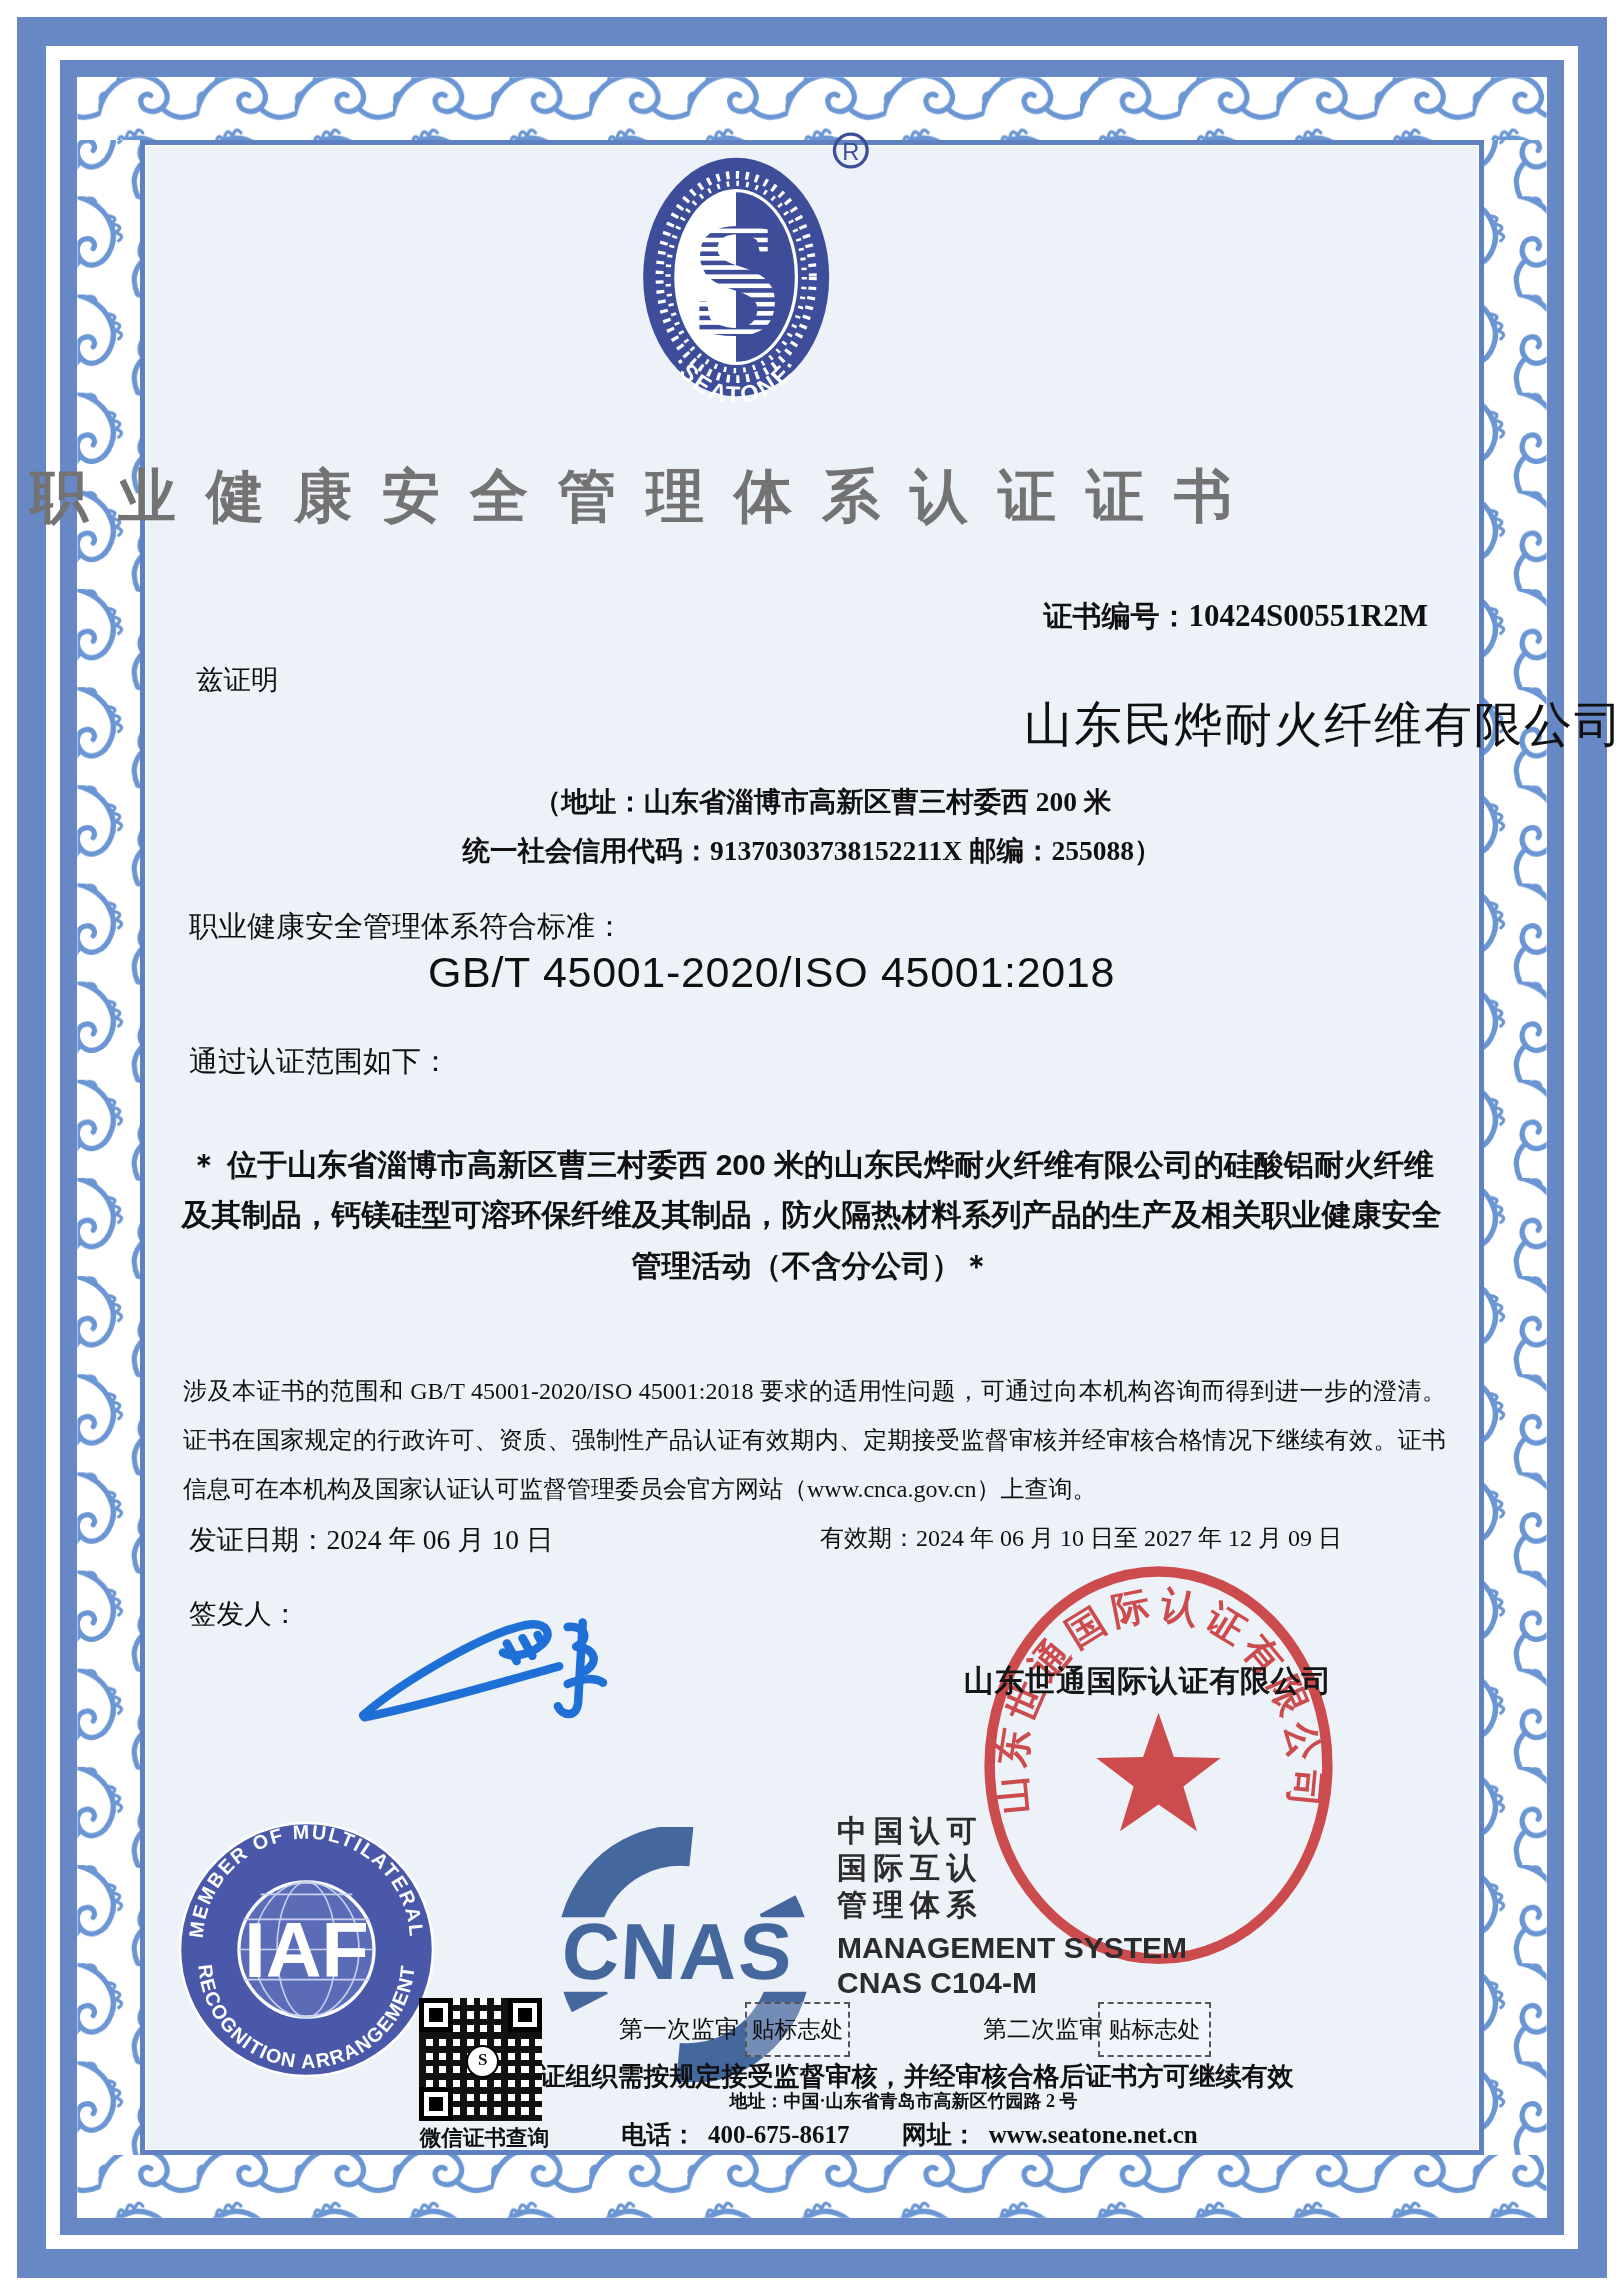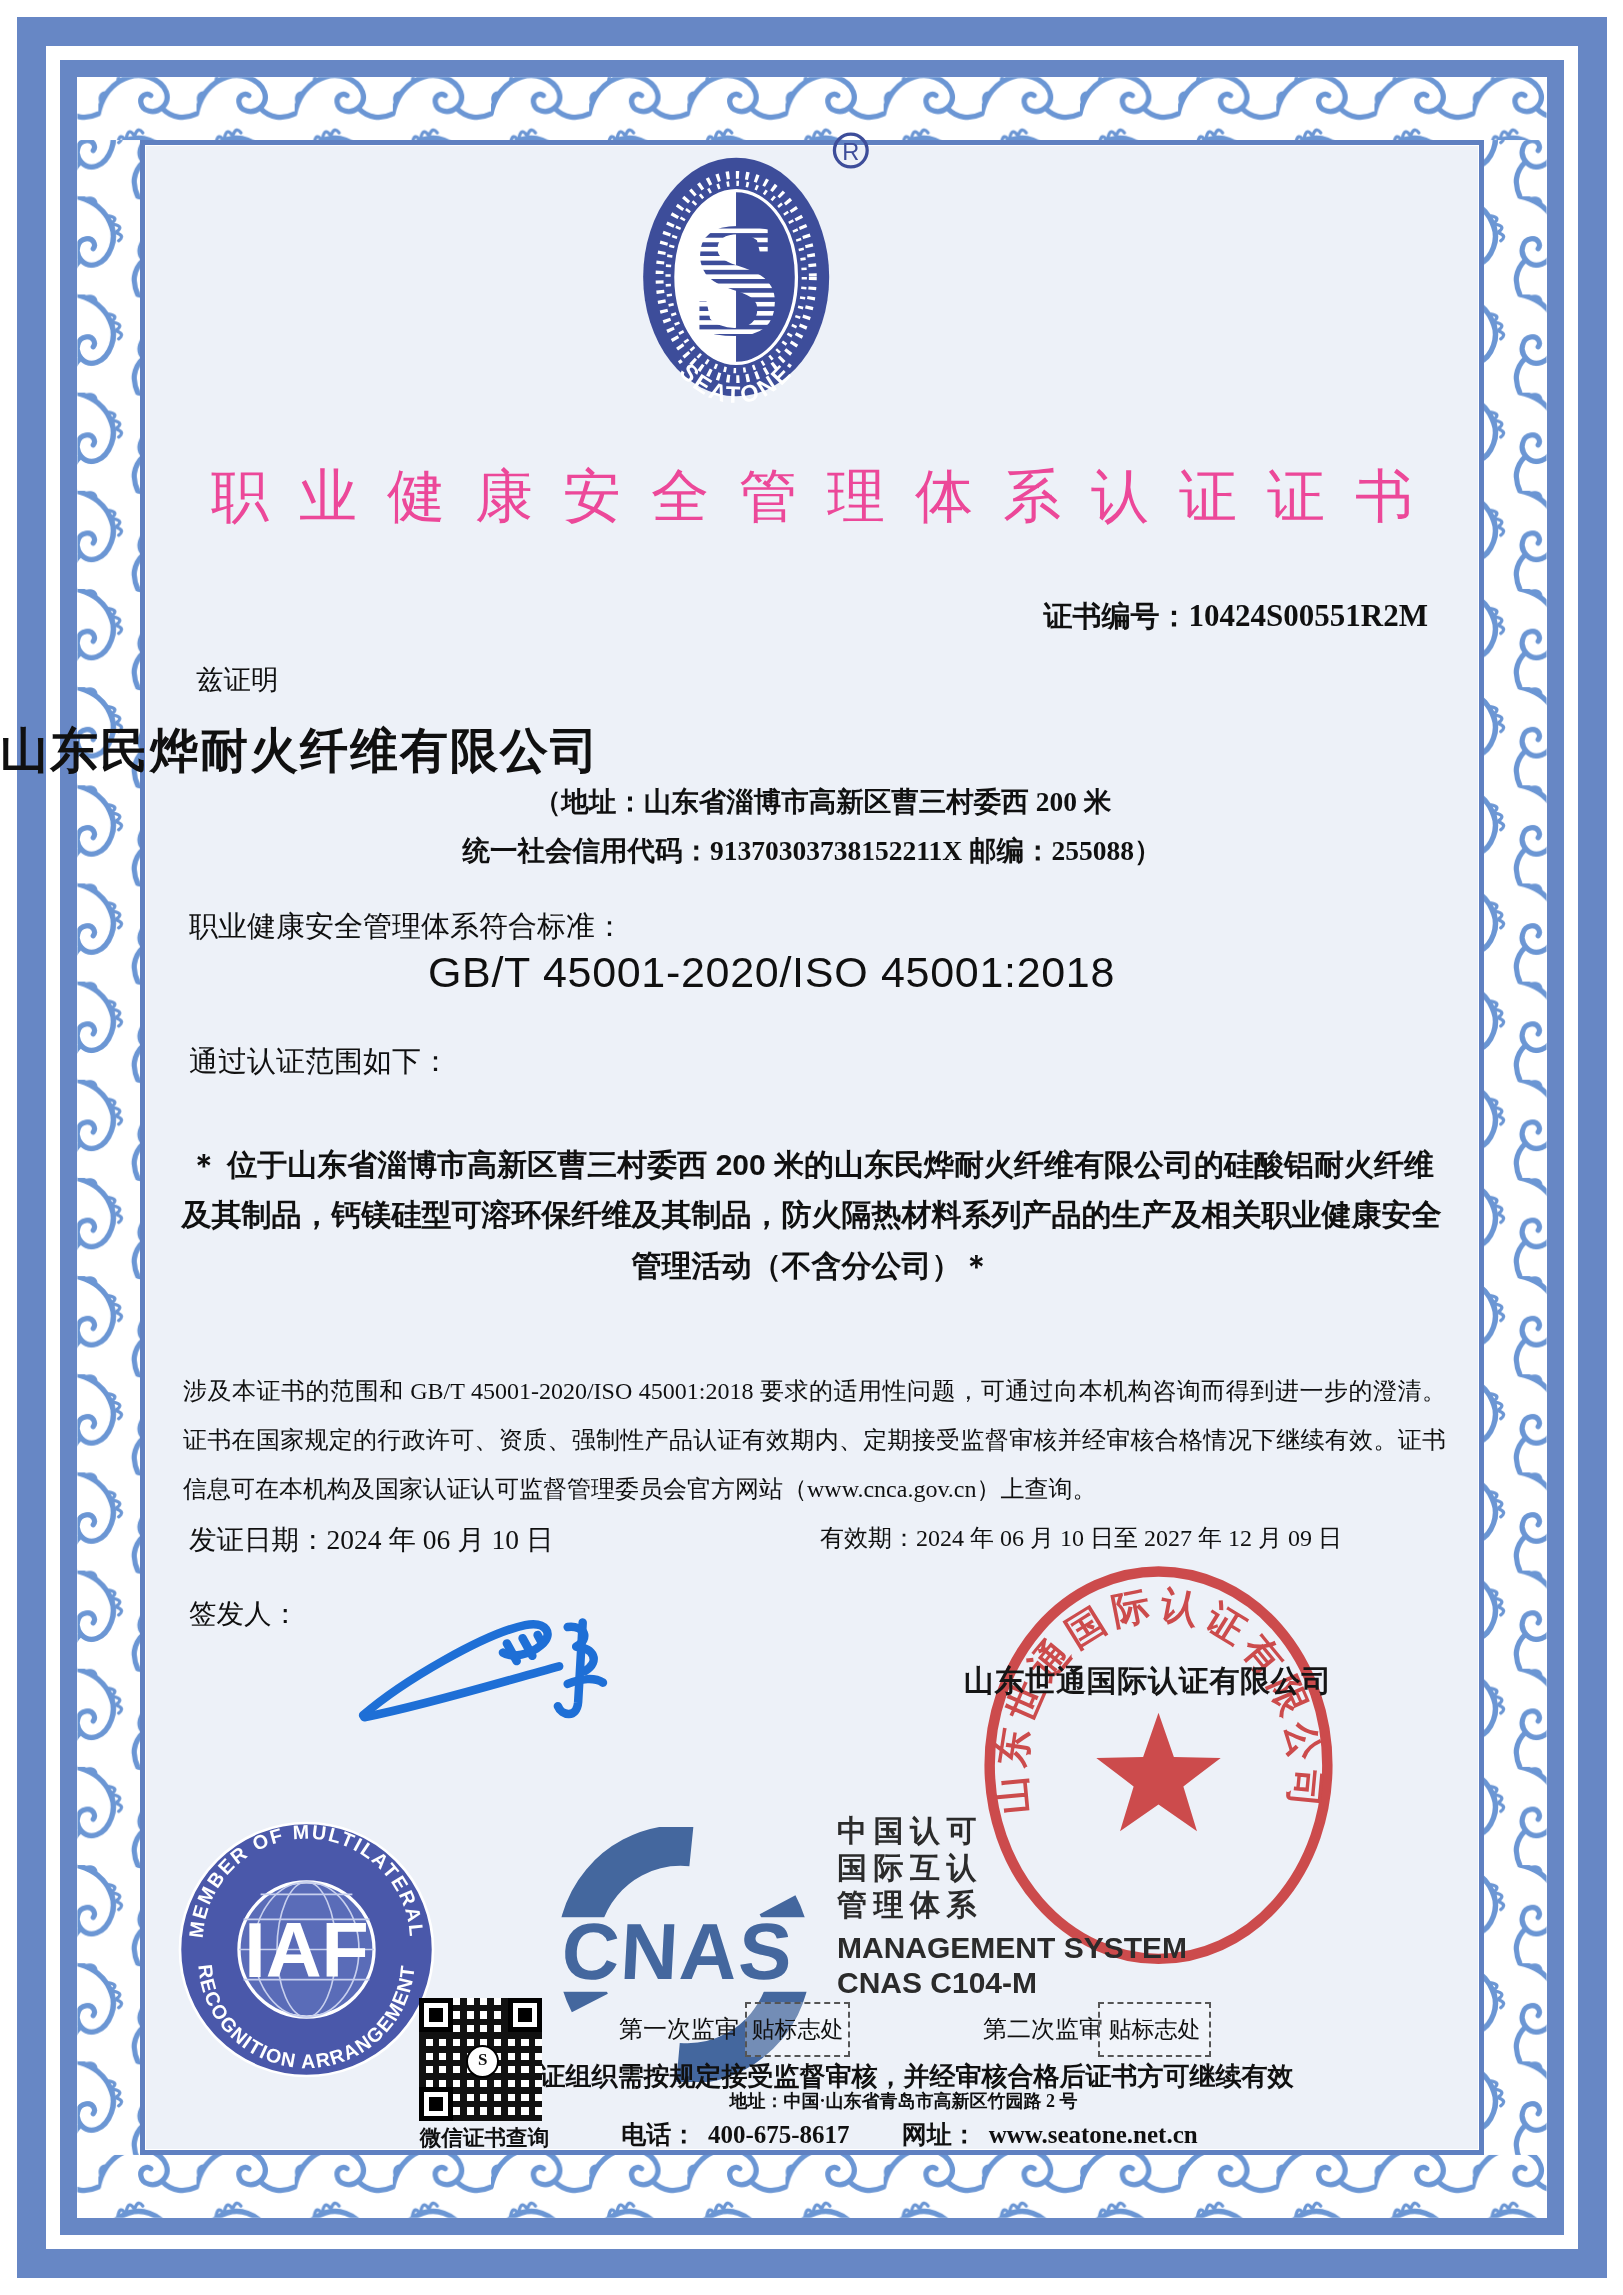--- a/index.html
+++ b/index.html
@@ -7,26 +7,26 @@
         font-family:"Liberation Serif","DejaVu Serif",serif;color:#101010;}
   
   .band-outer{position:absolute;inset:17px;border:29px solid #6787c5;}
   .band-mid{position:absolute;inset:60px;border:17px solid #6787c5;}
   .ornament-zone{position:absolute;inset:77px;background:#ffffff;}
   .band-inner{position:absolute;inset:140px;border:5.9px solid #5f80c1;}
   .content{position:absolute;inset:146px;background:#edf1f8;}
   .wm{position:absolute;border-radius:50%;background:radial-gradient(closest-side,rgba(255,255,255,.85),rgba(255,255,255,0));}
   .svg-abs{position:absolute;}
   
-  .title{position:absolute;left:0;right:0;top:458px;text-align:center;font-size:58px;font-weight:normal;
-         letter-spacing:30px;text-indent:30px;color:#ec4899;}
+  .title{position:absolute;left:0;right:0;top:458px;font-size:58px;font-weight:bold;
+         letter-spacing:30px;text-indent:30px;color:#737373;}
   .cert-no{position:absolute;top:597px;right:196px;font-size:29px;font-weight:bold;}
   .cert-no b{font-family:"Liberation Serif","DejaVu Serif",serif;font-size:31px;}
   .certify{position:absolute;left:196px;top:662px;font-size:27.5px;}
-  .company{position:absolute;left:0;right:0;top:719px;text-align:left;font-size:48px;font-weight:bold;letter-spacing:2px;}
+  .company{position:absolute;left:0;right:0;top:693px;text-align:right;font-size:48px;font-weight:normal;letter-spacing:2px;}
   .addr{position:absolute;left:0;right:0;top:784px;text-align:center;font-size:27.5px;font-weight:bold;padding-left:21px;}
   .credit{position:absolute;left:0;right:0;top:833px;text-align:center;font-size:27.5px;font-weight:bold;}
   .std-label{position:absolute;left:189px;top:907px;font-size:29px;font-family:"Liberation Sans","DejaVu Sans",sans-serif;}
   .standard{position:absolute;left:0;right:98px;top:948px;text-align:center;font-size:43px;font-weight:500;
             font-family:"Liberation Sans","DejaVu Sans",sans-serif;letter-spacing:0.7px;margin-left:17px;}
   .scope-label{position:absolute;left:189px;top:1042px;font-size:29px;font-family:"Liberation Sans","DejaVu Sans",sans-serif;}
   .scope{position:absolute;left:180px;top:1140px;width:1263px;text-align:center;font-size:30px;font-weight:bold;
          font-family:"Liberation Sans","DejaVu Sans",sans-serif;line-height:1.68;}
   .legal{position:absolute;left:183px;top:1367px;width:1263px;font-size:24px;line-height:2.05;text-align:justify;}
   .issue-date{position:absolute;left:189px;top:1522px;font-size:27.5px;}

